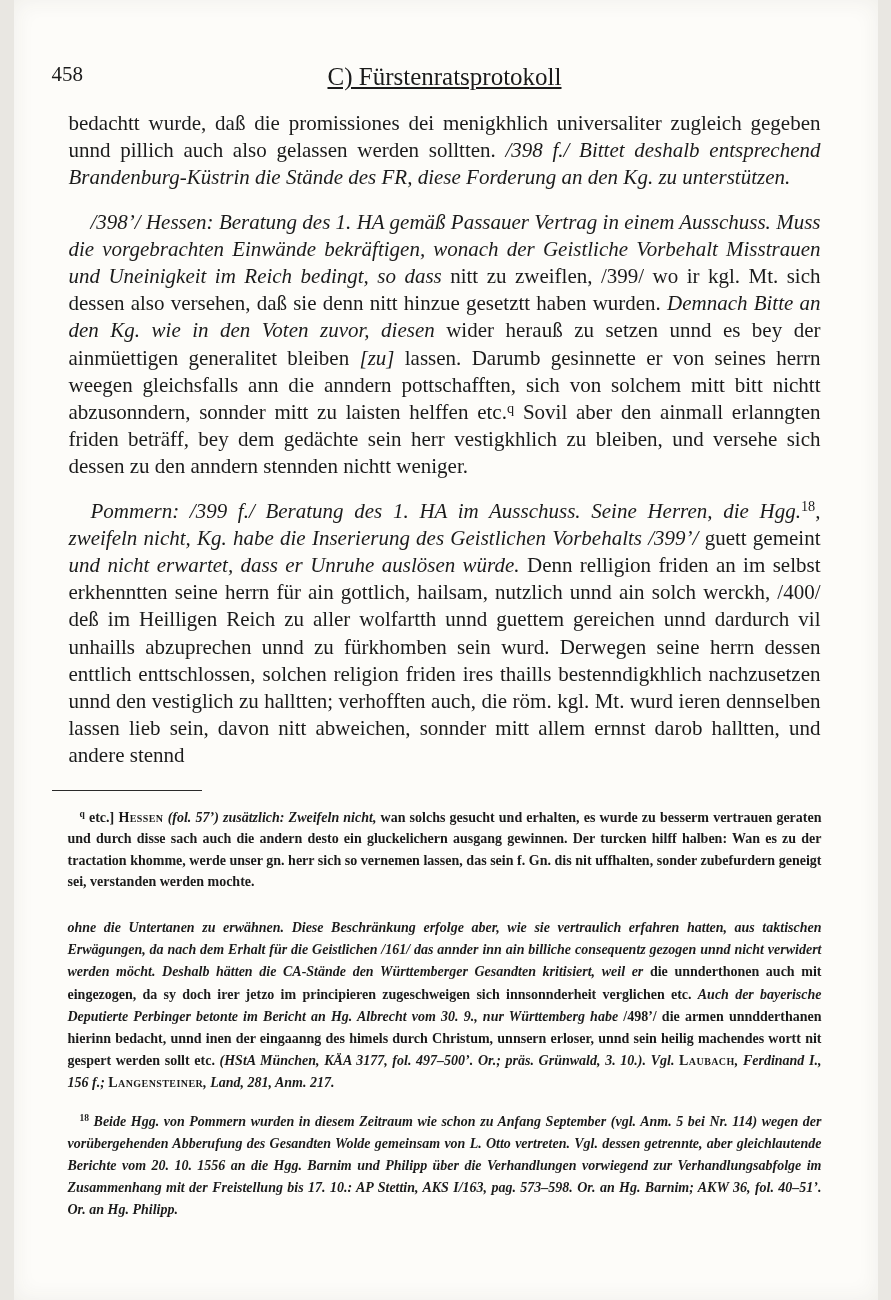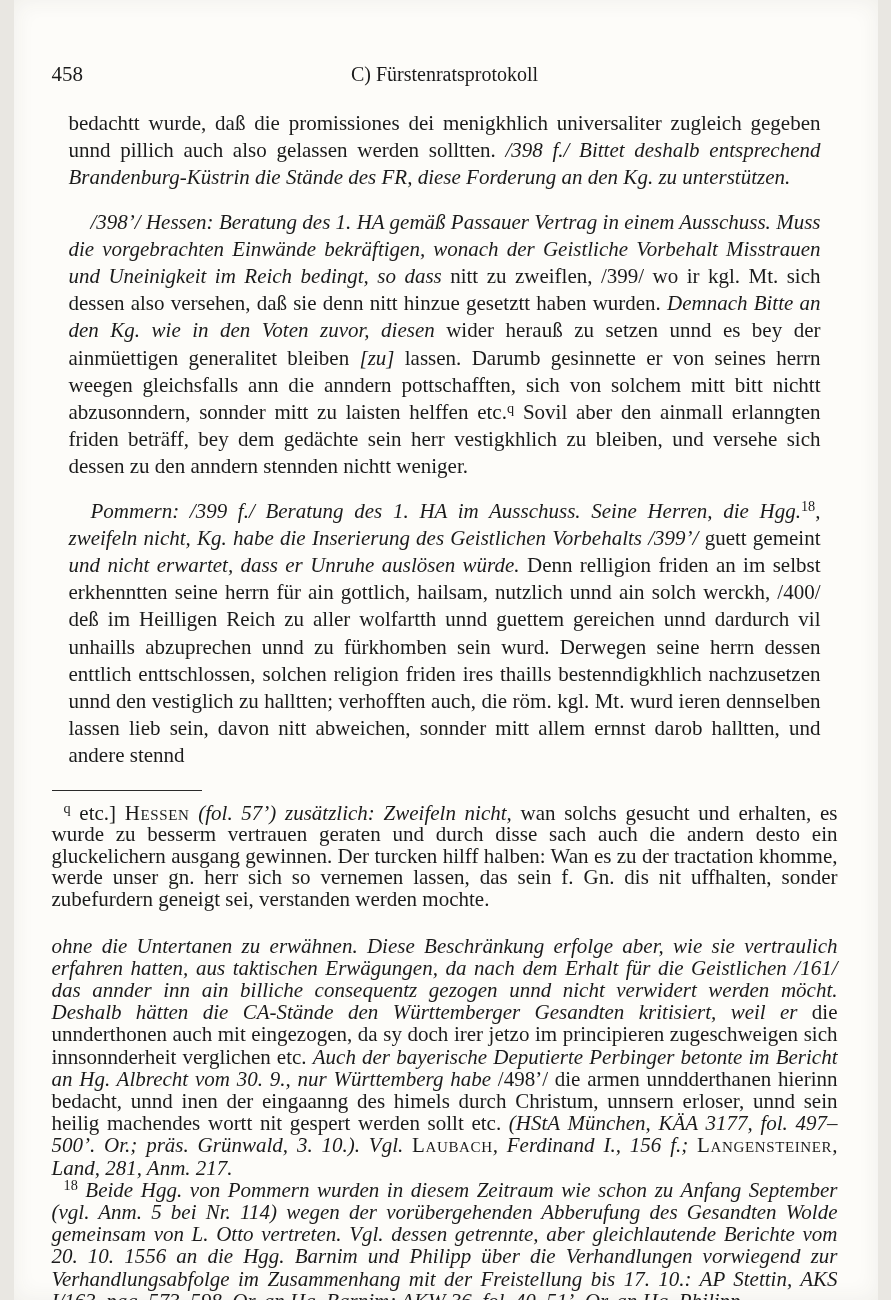--- a/index.html
+++ b/index.html
@@ -30,44 +30,46 @@
     position: absolute;
     left: 0;
     top: 0;
   }
   .running-head {
     position: absolute;
     left: 0;
     right: 0;
     top: 1px;
     text-align: center;
-    font-size: 20px;
+    font-size: 25px;
+    text-decoration: underline;
   }
   .body-text {
     font-size: 21px;
     line-height: 27.2px;
     text-align: justify;
     hyphens: auto;
     -webkit-hyphens: auto;
   }
   .para { margin: 17px; }
   .para.indent { text-indent: 22px; }
 
   .footnote-separator {
     width: 150px;
     border: 0;
     border-top: 1.6px solid #2a2a2a;
     margin: 20px 0 12px 0;
   }
   .fnote {
-    margin: 0;
-    font-size: 21px;
+    margin: 16px;
+    font-size: 14px;
     line-height: 21.6px;
     text-align: justify;
     hyphens: auto;
+    font-weight: bold;
     -webkit-hyphens: auto;
   }
   .fnote.first-line-indent { text-indent: 12px; }
   .commentary-notes { margin-top: 24px; }
   .commentary-notes .fnote { line-height: 22.2px; }
 
   .run-r { font-style: normal; }
   .run-i { font-style: italic; }
   .run-sup {
     font-size: 0.68em;

